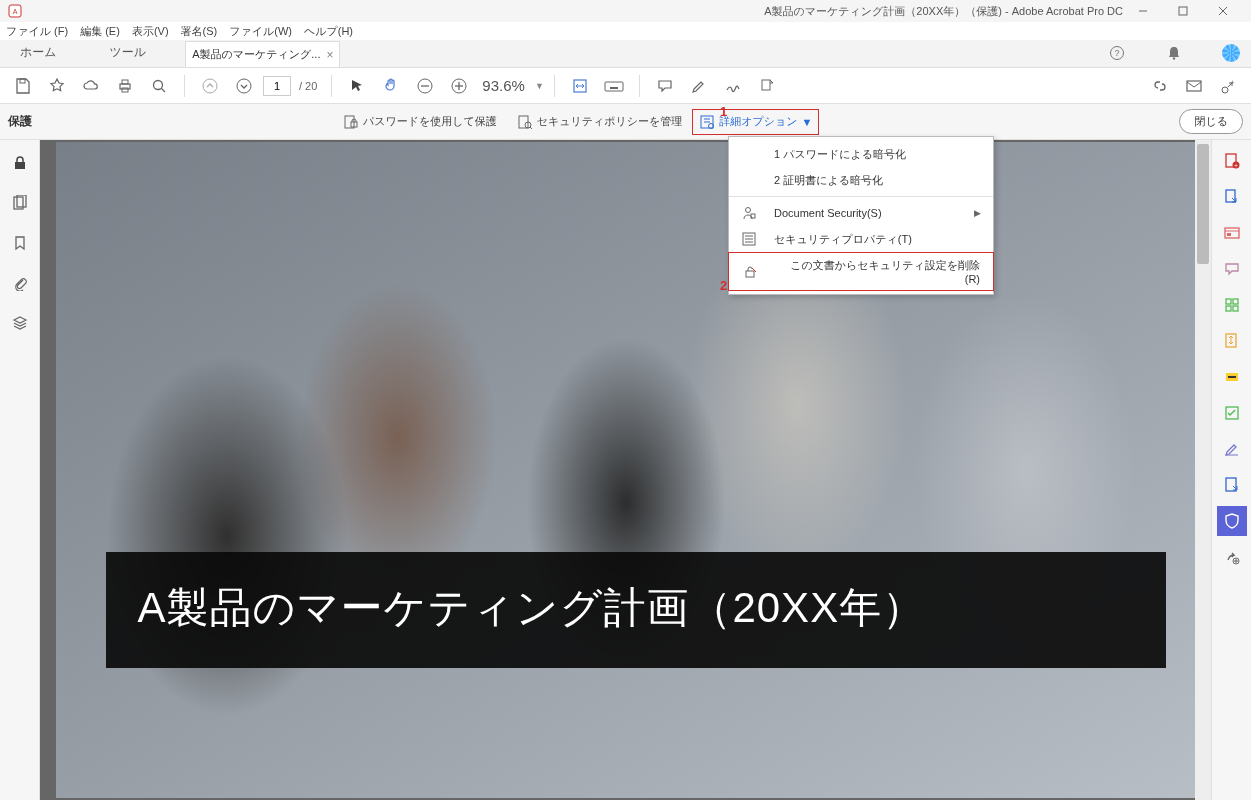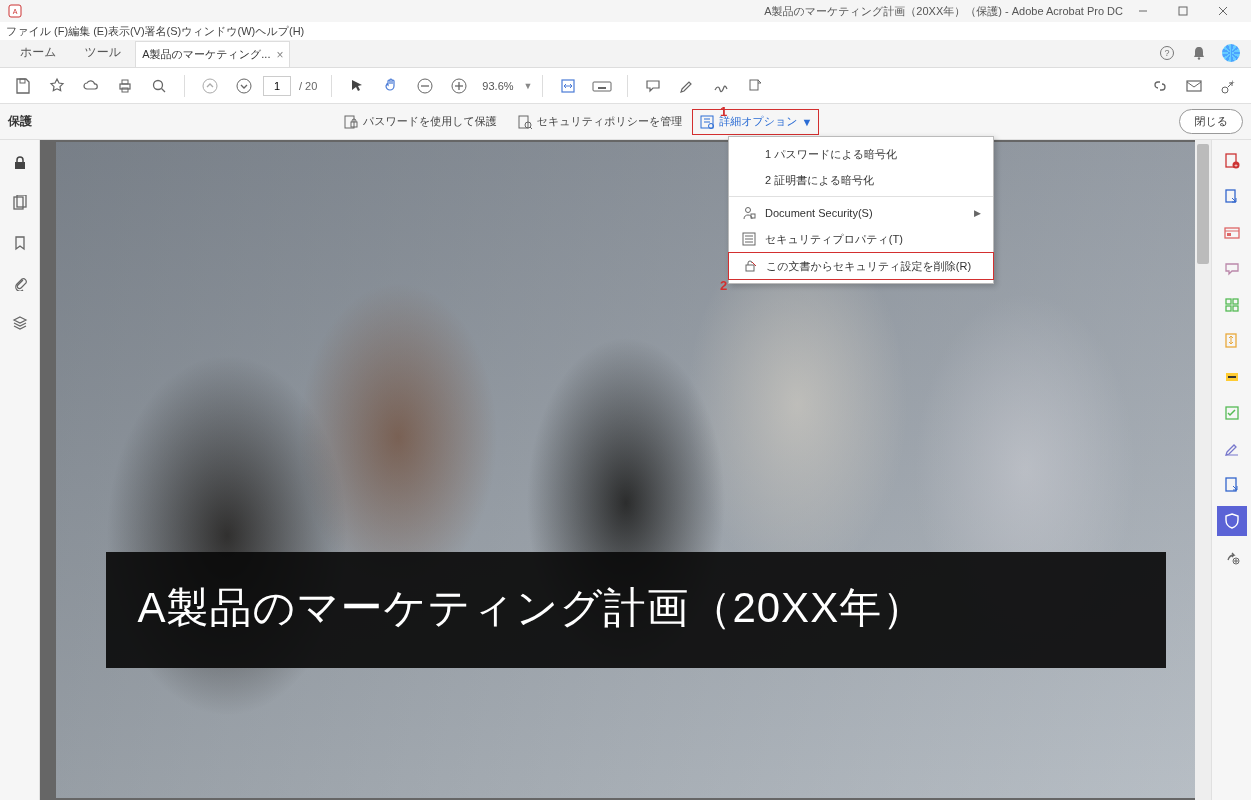--- a/index.html
+++ b/index.html
@@ -1,35 +1,35 @@
 <!DOCTYPE html>
 <html><head>
 <meta charset="utf-8">
 <style>
 * { margin: 0; padding: 0; box-sizing: border-box; font-family: "Yu Gothic UI", "Meiryo", sans-serif; }
 body { background: #fff; width: 1251px; height: 800px; overflow: hidden; font-size: 12px; color: #333; }
 .titlebar { height: 22px; display: flex; align-items: center; padding: 0 8px; background: #f5f5f5; }
 .titlebar .pdf-icon { width: 14px; height: 14px; margin-right: 4px; display:inline-flex;align-items:center;justify-content:center;}
 .titlebar .title { flex: 1; font-size: 11px; color: #555; text-align: right; }
 .titlebar .wbtn { width: 40px; height: 22px; display: flex; align-items: center; justify-content: center; color: #666; }
-.menubar { height: 18px; display: flex; align-items: center; padding: 0 6px; font-size: 11px; color: #444; background:#fff;}
+.menubar { height: 18px; display: flex; align-items: center; padding: 0 6px; gap: 12px; font-size: 11px; color: #444; background:#fff;}
 .menubar span { cursor: default; }
-.tabbar { height: 28px; display: flex; align-items: flex-end; padding: 0 6px; background: #f3f3f3; border-bottom: 1px solid #ddd; }
+.tabbar { height: 28px; display: flex; align-items: flex-end; padding: 0 6px; background: #f3f3f3; border-bottom: 1px solid #ddd; gap: 25px; }
 .tabbar .tab { padding: 6px 14px; font-size: 12px; color: #555; }
 .tabbar .doc-tab { background: #fff; border: 1px solid #ddd; border-bottom: none; display: flex; align-items: center; gap: 6px; padding: 5px 6px; font-size: 11px; }
 .tabbar .doc-tab .x { color: #888; font-size: 12px; }
 .tabbar .spacer { flex: 1; }
 .tabbar .rbtn { width: 28px; height: 28px; display: flex; align-items: center; justify-content: center; color: #777; margin-left:4px;}
 .avatar-dot { width:18px;height:18px;border-radius:50%; background: repeating-conic-gradient(#4aa3ff 0 20deg,#6cf 20deg 40deg);}
 .toolbar { height: 36px; display: flex; align-items: center; padding: 0 8px; background: #fff; border-bottom: 1px solid #e0e0e0; gap: 4px; }
 .toolbar .tbtn { width: 30px; height: 30px; display: flex; align-items: center; justify-content: center; color: #666; border-radius:3px;}
 .toolbar .sep { width: 1px; height: 22px; background: #ddd; margin: 0 6px; }
 .toolbar .pg-input { width: 28px; height: 20px; text-align: center; font-size: 11px; border:1px solid #ccc;}
 .toolbar .pg-total { font-size: 11px; color: #666; margin: 0 4px; }
-.toolbar .zoom { font-size: 11px; color: #555; padding: 2px 4px; }
+.toolbar .zoom { font-size: 15px; color: #555; padding: 2px 4px; }
 .toolbar .chev { font-size: 9px; color: #888; margin-left: 2px; }
 .toolbar .flex { flex: 1; }
 .contextbar { height: 36px; display: flex; align-items: center; background: #f6f6f6; border-bottom: 1px solid #e0e0e0; padding: 0 8px; }
 .contextbar .label { font-size: 12px; font-weight: 600; color: #333; }
 .contextbar .flex { flex: 1; }
 .contextbar .act { display: flex; align-items: center; gap: 4px; font-size: 11px; color: #444; padding: 4px 6px; margin: 0 4px; }
 .contextbar .act svg { flex-shrink:0;}
 .contextbar .adv { border: 1px solid #d32f2f; display: flex; align-items: center; gap: 4px; font-size: 11px; color: #2b6cd4; padding: 4px 6px; position: relative;}
 .contextbar .close-btn { border: 1px solid #999; border-radius: 14px; padding: 4px 14px; font-size: 11px; color: #333; background:#fff;}
 .annot1 { position: absolute; color: #d32f2f; font-weight: 700; font-size: 13px; left: 720px; top: 104px; z-index: 30; }
@@ -47,25 +47,25 @@
   radial-gradient(ellipse 180px 280px at 30% 45%, #8a6550 0%, transparent 55%),
   radial-gradient(ellipse 180px 300px at 50% 55%, #1a1815 0%, transparent 55%),
   radial-gradient(ellipse 200px 320px at 65% 40%, #d8d4cc 0%, transparent 55%),
   radial-gradient(ellipse 200px 320px at 85% 50%, #c8cad0 0%, transparent 55%),
   linear-gradient(#9aa0a8,#b8bec4);
 }
 .titlebox { position: absolute; left: 50px; right: 30px; top: 410px; background: rgba(10,10,10,0.92); padding: 28px 32px 32px; }
 .titlebox h1 { color: #fff; font-size: 42px; font-weight: 400; letter-spacing: 1px; }
 .titlebox p { color: #e69946; font-size: 16px; margin-top: 14px; }
 .dropdown { position: absolute; left: 728px; top: 136px; width: 266px; background: #fff; border: 1px solid #bbb; box-shadow: 2px 2px 6px rgba(0,0,0,0.2); z-index: 20; padding: 4px 0; }
-.dropdown .mitem { display: flex; align-items: center; gap: 8px; padding: 5px 12px; font-size: 11px; color: #333; }
+.dropdown .mitem { display: flex; align-items: center; gap: 17px; padding: 5px 12px; font-size: 11px; color: #333; }
 .dropdown .mitem .ico { width: 16px; height: 16px; display:flex;align-items:center;justify-content:center;color:#666;}
 .dropdown .mitem .arrow { margin-left: auto; font-size: 9px; color: #666; }
 .dropdown .msep { height: 1px; background: #e0e0e0; margin: 3px 0; }
-.dropdown .mitem.hl { border: 1px solid #d32f2f; margin: 0 -1px -1px; padding: 5px 13px;}
+.dropdown .mitem.hl { border: 1px solid #d32f2f; margin: 0 -1px -1px; padding: 5px 13px; text-align: right;}
 svg { display: block; }
 .scrollbar-v { position:absolute; right:0; top:0; bottom:0; width:16px; background:#eee;}
 .scrollbar-v .thumb{ position:absolute; left:2px; right:2px; top:4px; height:120px; background:#bbb; border-radius:2px;}
 </style>
 </head>
 <body>
 
 <div class="titlebar">
   <span class="pdf-icon">
     <svg width="14" height="14" viewBox="0 0 14 14">
@@ -90,21 +90,21 @@
         <line x1="9" y1="1" x2="1" y2="9" stroke="#666"></line>
       </svg>
     </div>
 </div>
 
 <div class="menubar">
   <span>ファイル (F)</span>
   <span>編集 (E)</span>
   <span>表示(V)</span>
   <span>署名(S)</span>
-  <span>ウィンドウ(W)</span>
+  <span>ファイル(W)</span>
   <span>ヘルプ(H)</span>
 </div>
 
 <div class="tabbar">
   <div class="tab">ホーム</div>
   <div class="tab">ツール</div>
   <div class="doc-tab">
     <span>A製品のマーケティング...</span>
     <span class="x">×</span>
   </div>

